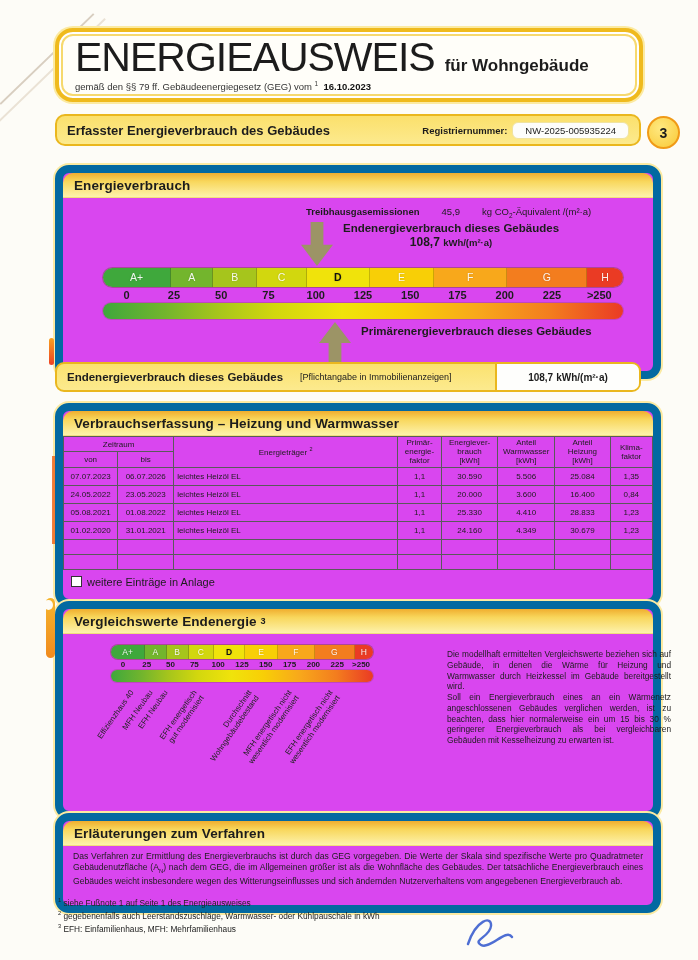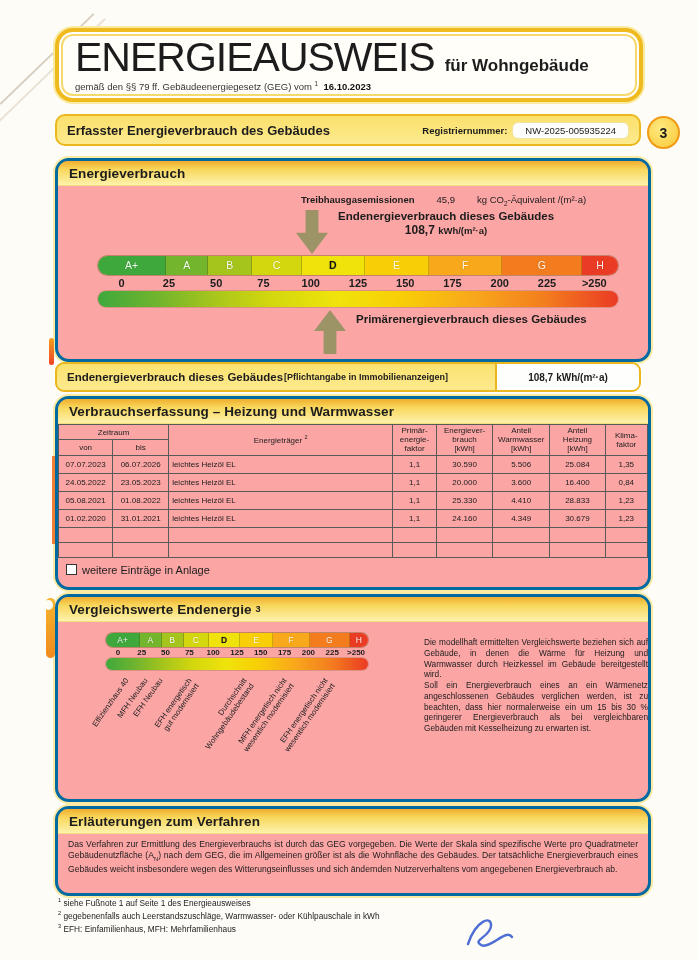--- a/index.html
+++ b/index.html
@@ -1,22 +1,22 @@
 <!DOCTYPE html>
 <html><head>
 <meta charset="utf-8">
 <style>
   html,body { margin:0; padding:0; background:#e9e7e2; }
   .sheet { position:relative; width:698px; height:960px; background:#fdfcf7;
            font-family:"Liberation Sans", sans-serif; color:#1c1c1c; overflow:hidden;
            border-right:3px solid #d6d2c9; border-bottom:3px solid #ccc8bf; }
 
   
-  .panel { position:absolute; left:55px; width:590px; border:3px solid #0369a1; border-radius:14px;
-           background:#fca5a5; box-shadow:0 0 0 2px #fbeaa2; }
+  .panel { position:absolute; left:55px; width:590px; border:8px solid #0369a1; border-radius:14px;
+           background:#d946ef; box-shadow:0 0 0 2px #fbeaa2;margin-top:7px; }
   .panel-header { height:24px; border-radius:10px 10px 0 0; display:flex; align-items:center;
            padding:0 11px; font-weight:bold; font-size:13.5px; letter-spacing:.1px;
            background:linear-gradient(180deg,#f0ae2e 0%,#f8d75c 35%,#fdf2ac 100%);
            border-bottom:1px solid #f3dd7d; }
 
   
   .title-box { position:absolute; left:55px; top:28px; width:588px; height:74px;
            border:4px solid #efba1d; border-radius:18px; background:#fffef9;
            box-shadow:inset 0 0 0 2px #fff, inset 0 0 0 4px #f6d96e, 0 0 0 2px #fbeaa2;
            padding:4px 16px; box-sizing:border-box; }
@@ -75,21 +75,21 @@
   .primary-text { font-weight:bold; margin-top:2px; }
   .primary-text .l1 { font-size:12px; }
   .primary-text .unit { font-size:9.5px; }
   .primary-text .l2 { font-size:11.5px; margin-top:1px; }
 
   
   .endbar { position:absolute; left:55px; top:362px; width:586px; height:30px; box-sizing:border-box;
            border:2.5px solid #eab71e; border-radius:9px; display:flex; align-items:center;
            background:linear-gradient(180deg,#fbe26f,#fcea8e); padding-left:10px; overflow:hidden; }
   .endbar .lbl { font-size:11.5px; font-weight:bold; }
-  .endbar .note { font-size:9px; margin-left:1px;font-weight:bold; }
+  .endbar .note { font-size:9px; margin-left:17px; }
   .endbar .valbox { margin-left:auto; width:142px; align-self:stretch; background:#fefefc;
            border-left:2px solid #eab71e; display:flex; align-items:center; justify-content:center;
            font-size:10px; font-weight:bold; gap:3px; }
 
   
   .verbrauch-panel { top:396px; height:188px; }
   table.vtab { width:100%; border-collapse:collapse; table-layout:fixed; font-size:8px; margin-top:0; }
   .vtab th, .vtab td { border:1px solid #5a5a5a; padding:1px 3px; }
   .vtab th { font-weight:normal; white-space:pre-line; text-align:center; vertical-align:middle; line-height:1.15; }
   .vtab td { height:15px; text-align:center; }
@@ -101,21 +101,21 @@
   
   .vergleich-panel { top:594px; height:202px; }
   .mini-scale { position:absolute; left:48px; top:36px; width:262px; }
   .mini-scale .scale-letters { height:14px; border-radius:7px; }
   .mini-scale .seg { font-size:8.5px; }
   .mini-scale .scale-ticks { font-size:8px; margin-top:1px; }
   .mini-scale .scale-gradient { height:12px; border-radius:6px; margin-top:1px; }
   .vlabels { position:absolute; left:48px; top:80px; width:262px; height:118px; }
   .vlabel { position:absolute; top:0; width:150px; text-align:right; font-size:7.8px; line-height:1.12;
            transform:rotate(-55deg); transform-origin:100% 0; white-space:pre-line; color:#222; }
-  .vtext { position:absolute; left:366px; top:40px; width:224px; font-size:8.3px;
+  .vtext { position:absolute; left:384px; top:40px; width:224px; font-size:8.3px;
            text-align:justify; line-height:1.3; }
 
   
   .erl-panel { top:806px; height:84px; }
   .erl-text { padding:5px 10px 6px 10px; font-size:8.6px; text-align:justify; line-height:1.32; }
 
   
   .footnotes { position:absolute; left:58px; top:896px; font-size:8.3px; line-height:1.5; color:#222; }
 
   

